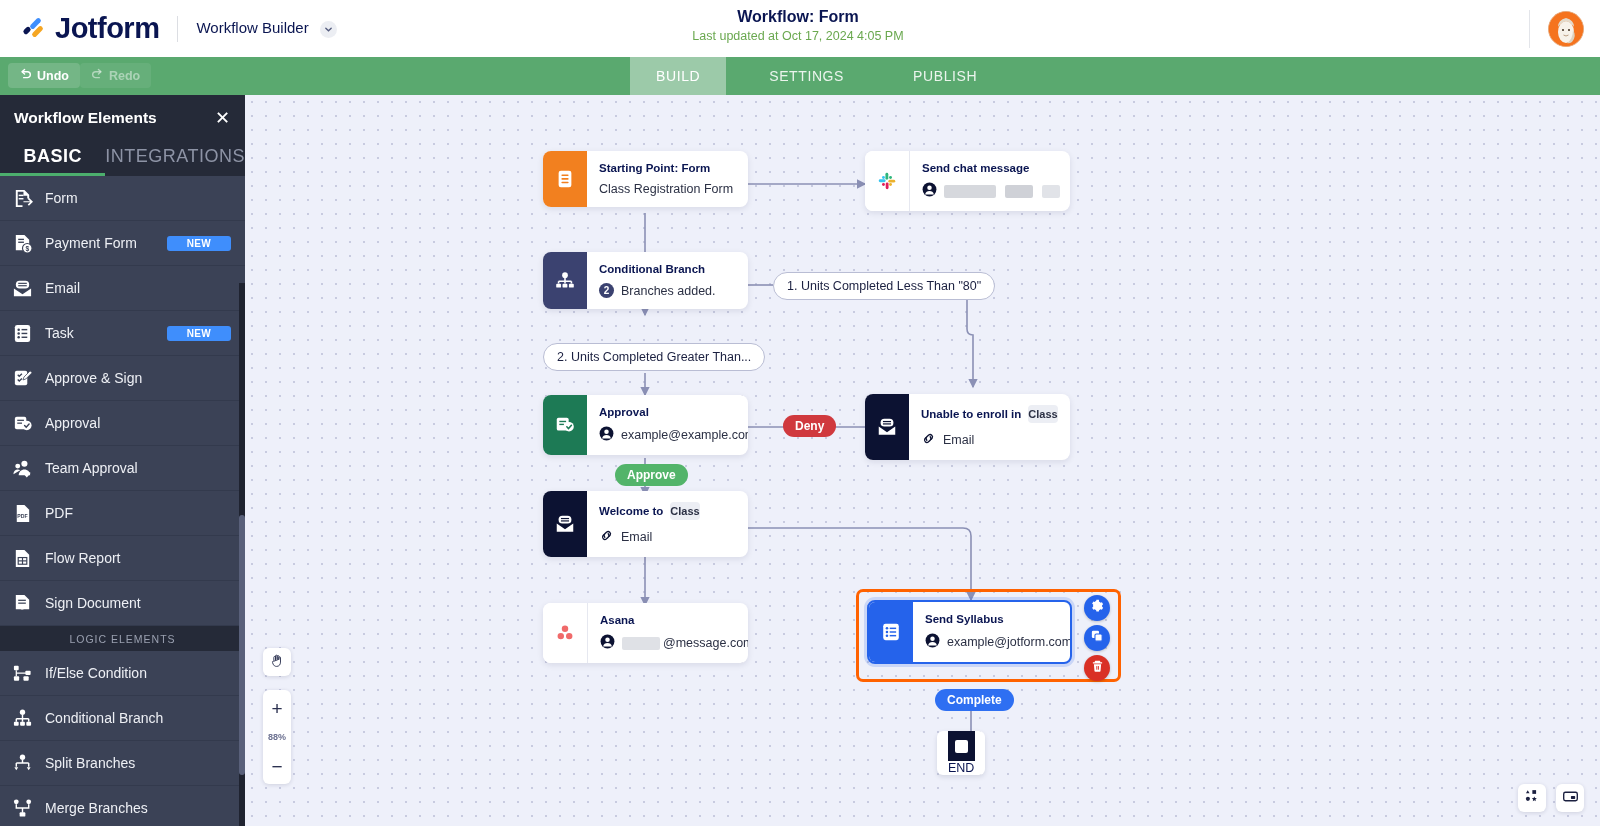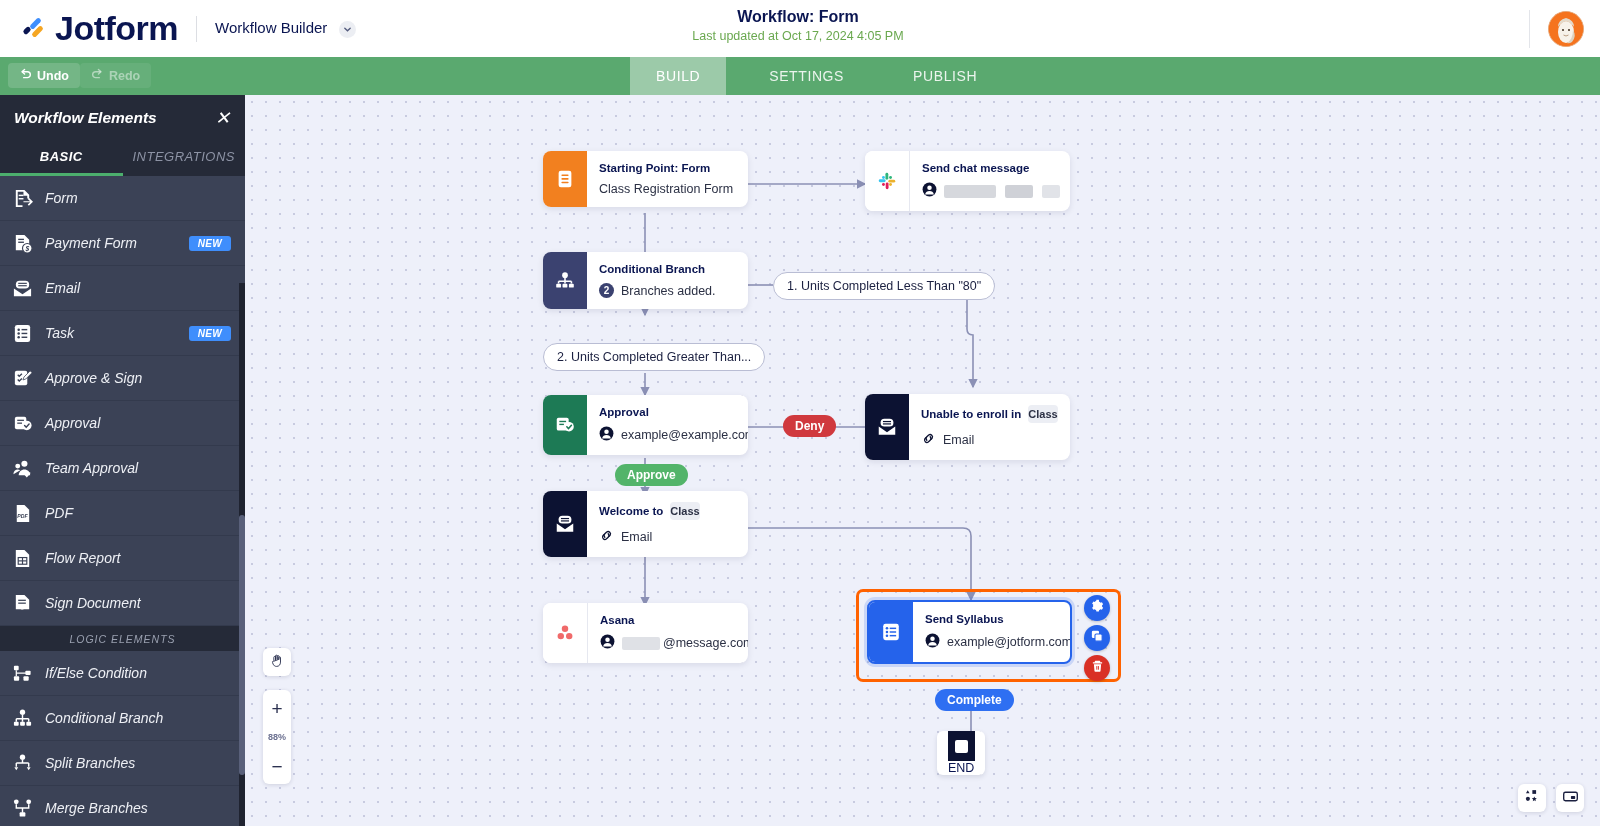--- a/index.html
+++ b/index.html
@@ -11,21 +11,21 @@
   #app { position: relative; width: 1600px; height: 826px; }
 
   
   .topbar {
     position: absolute; left:0; top:0; width:1600px; height:57px;
     background:#fff; display:flex; align-items:center;
   }
   .logo-wrap { display:flex; align-items:center; padding-left:20px; }
   .logo-mark { width:28px; height:28px; position:relative; margin-right:7px; }
   .logo-text {
-    font-size:34px; font-weight:700; color:#0a1551; letter-spacing:-0.5px;
+    font-size:29px; font-weight:700; color:#0a1551; letter-spacing:-0.5px;
   }
   .logo-div { width:1px; height:26px; background:#dcdee3; margin:0 18px 0 18px; }
   .wb-label { font-size:15px; color:#0a1551; font-weight:500; }
   .wb-chev {
     display:inline-flex; align-items:center; justify-content:center;
     width:17px; height:17px; border-radius:50%; background:#eceef3;
     margin-left:7px; vertical-align:middle;
   }
   .center-title {
     position:absolute; left:0; right:4px; top:8px; text-align:center;
@@ -57,47 +57,47 @@
   .tab {
     display:flex; align-items:center; justify-content:center;
     height:38px; padding:0 26px; font-size:14px; letter-spacing:0.6px;
     color:rgba(255,255,255,0.88); cursor:pointer;
   }
   .tab.active { background:#9ccaa9; color:#ffffff; font-weight:400; }
 
   
   .sidebar {
     position:absolute; left:0; top:95px; width:245px; height:731px;
-    background:#252a38; overflow:hidden;font-style:italic;
+    background:#252a38; overflow:hidden;
   }
   .sb-head {
     height:45px; display:flex; align-items:center; justify-content:space-between;
     padding:0 15px 0 14px;
   }
   .sb-head .title { color:#fff; font-size:15.5px; font-weight:700; }
   .sb-close { color:#fff; font-size:18px; line-height:1; cursor:pointer; font-weight:400; }
   .sb-tabs { display:flex; height:36px; }
   .sb-tab {
     flex:1; display:flex; align-items:center; justify-content:center;
-    font-size:13px; letter-spacing:0.5px; color:#8d93a5; cursor:pointer;
+    font-size:18px; letter-spacing:0.5px; color:#8d93a5; cursor:pointer;
     border-bottom:3px solid transparent;
   }
   .sb-tab.active { color:#fff; font-weight:700; border-bottom:3px solid #4caf6d; }
   .sb-list { background:#3b4256; }
   .sb-item {
     display:flex; align-items:center; height:45px;
     border-bottom:1px solid #333a4d; cursor:pointer; position:relative;
   }
   .sb-ic {
     width:45px; min-width:45px; display:flex; align-items:center; justify-content:center;
   }
   .sb-item .lab { color:#eef0f5; font-size:14px; flex:1; }
   .badge-new {
     background:#3f8efc; color:#fff; font-size:10px; font-weight:700;
-    padding:2px 9px; border-radius:3px; margin-right:14px; letter-spacing:0.3px;
+    padding:2px 20px; border-radius:3px; margin-right:14px; letter-spacing:0.3px;
   }
   .sb-section {
     background:#252a38; height:25px; display:flex; align-items:center;
     justify-content:center; color:#9aa0b0; font-size:10.5px; letter-spacing:1px;
   }
   .sb-scroll {
     position:absolute; right:0; top:420px; width:6px; height:260px;
     background:#59607a; border-radius:3px;
   }
   .sb-scrolltrack {

